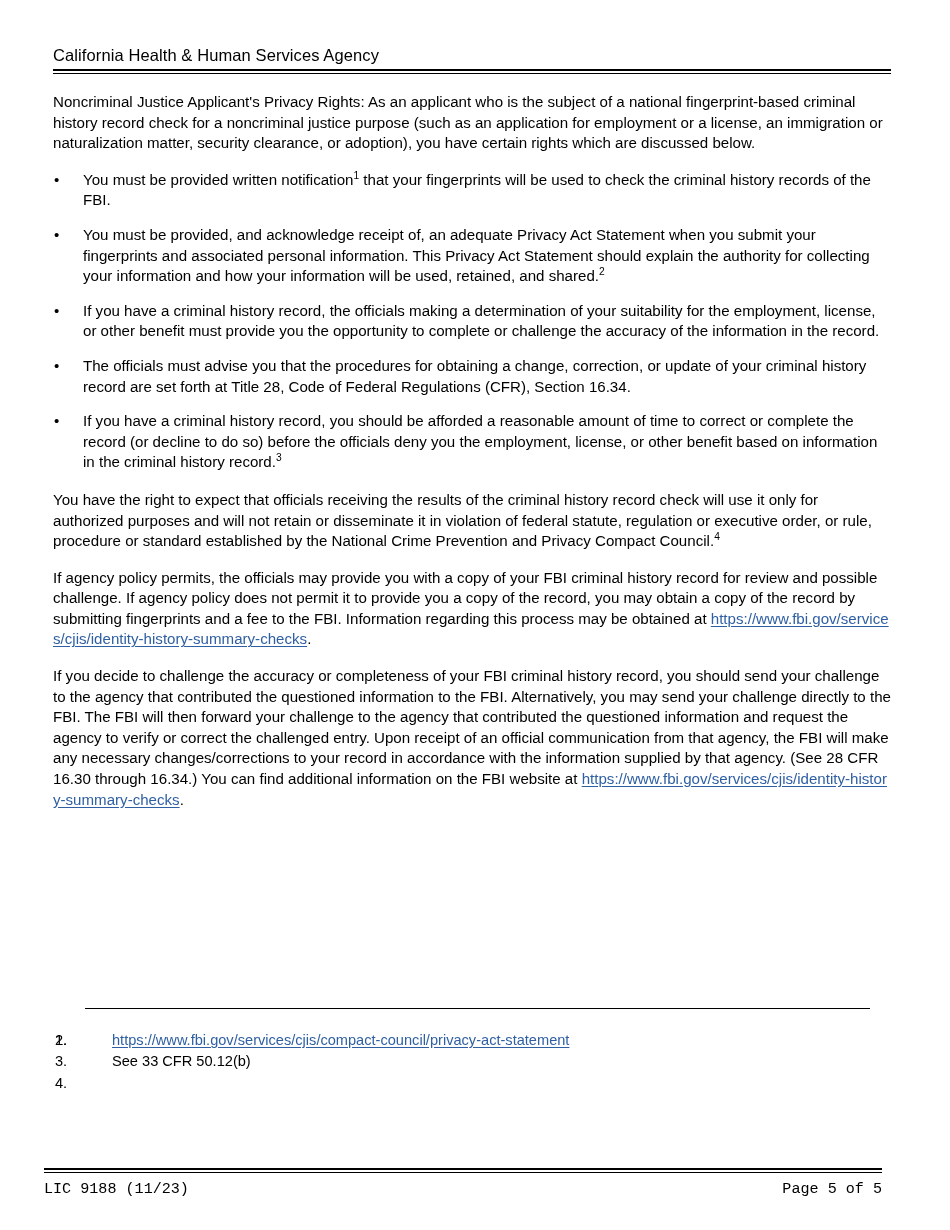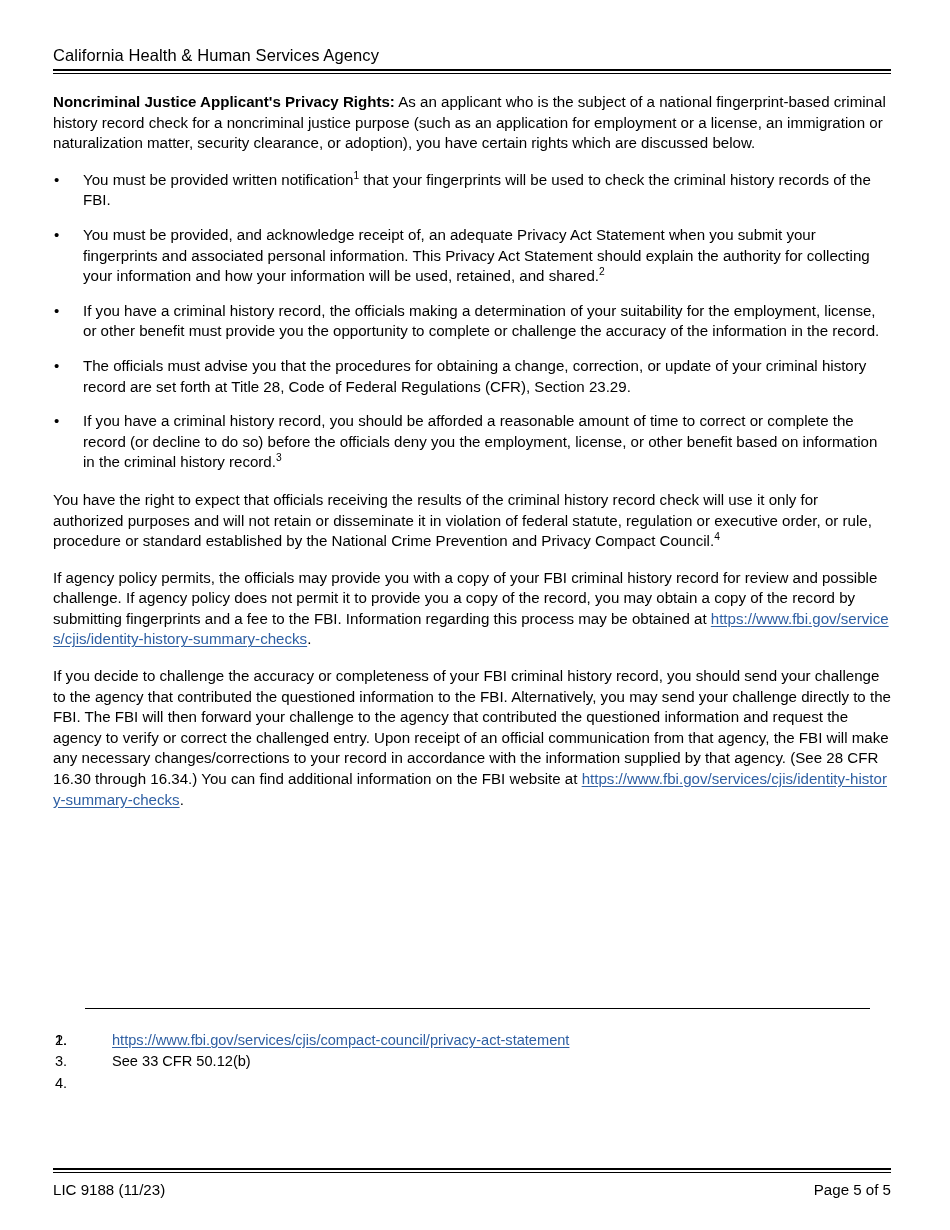--- a/index.html
+++ b/index.html
@@ -53,21 +53,21 @@
     top: 92px;
     width: 838px;
     font-size: 15.1px;
     line-height: 20.6px;
     text-align: left;
   }
   .para {
     margin: 0 0 16px 0;
   }
   .lead-label {
-    font-weight: bold;
+    font-weight: normal;
   }
 
   .bullets {
     margin: 0;
     padding: 0;
     list-style: none;
   }
   .bullet-item {
     position: relative;
     padding-left: 30px;
@@ -132,23 +132,24 @@
   }
   .footnote-num {
     position: absolute;
     left: 2px;
     top: 0;
   }
 
   
   .footer {
     position: absolute;
-    left: 53px;
+    left: 44px;
     top: 1168px;
     width: 838px;
+    font-family: Liberation Mono, monospace;
   }
   .footer-rule-double {
     border-top: 2.2px solid #000;
     border-bottom: 1px solid #000;
     height: 2px;
   }
   .footer-row {
     display: flex;
     justify-content: space-between;
     align-items: baseline;
@@ -185,21 +186,21 @@
         <li class="bullet-item">
           <span class="bullet-mark">•</span>
           <span class="bullet-text"><span>You must be provided, and acknowledge receipt of, an adequate Privacy Act Statement when you submit your fingerprints and associated personal information. This Privacy Act Statement should explain the authority for collecting your information and how your information will be used, retained, and shared.</span><sup>2</sup><span></span></span>
         </li>
         <li class="bullet-item">
           <span class="bullet-mark">•</span>
           <span class="bullet-text"><span>If you have a criminal history record, the officials making a determination of your suitability for the employment, license, or other benefit must provide you the opportunity to complete or challenge the accuracy of the information in the record.</span><sup></sup><span></span></span>
         </li>
         <li class="bullet-item">
           <span class="bullet-mark">•</span>
-          <span class="bullet-text"><span>The officials must advise you that the procedures for obtaining a change, correction, or update of your criminal history record are set forth at Title 28, Code of Federal Regulations (CFR), Section 23.29.</span><sup></sup><span></span></span>
+          <span class="bullet-text"><span>The officials must advise you that the procedures for obtaining a change, correction, or update of your criminal history record are set forth at Title 28, Code of Federal Regulations (CFR), Section 16.34.</span><sup></sup><span></span></span>
         </li>
         <li class="bullet-item">
           <span class="bullet-mark">•</span>
           <span class="bullet-text"><span>If you have a criminal history record, you should be afforded a reasonable amount of time to correct or complete the record (or decline to do so) before the officials deny you the employment, license, or other benefit based on information in the criminal history record.</span><sup>3</sup><span></span></span>
         </li>
       </ul>
     </div>
 
     <p class="para"><span>You have the right to expect that officials receiving the results of the criminal history record check will use it only for authorized purposes and will not retain or disseminate it in violation of federal statute, regulation or executive order, or rule, procedure or standard established by the National Crime Prevention and Privacy Compact Council.</span><sup>4</sup><span></span></p>
 

